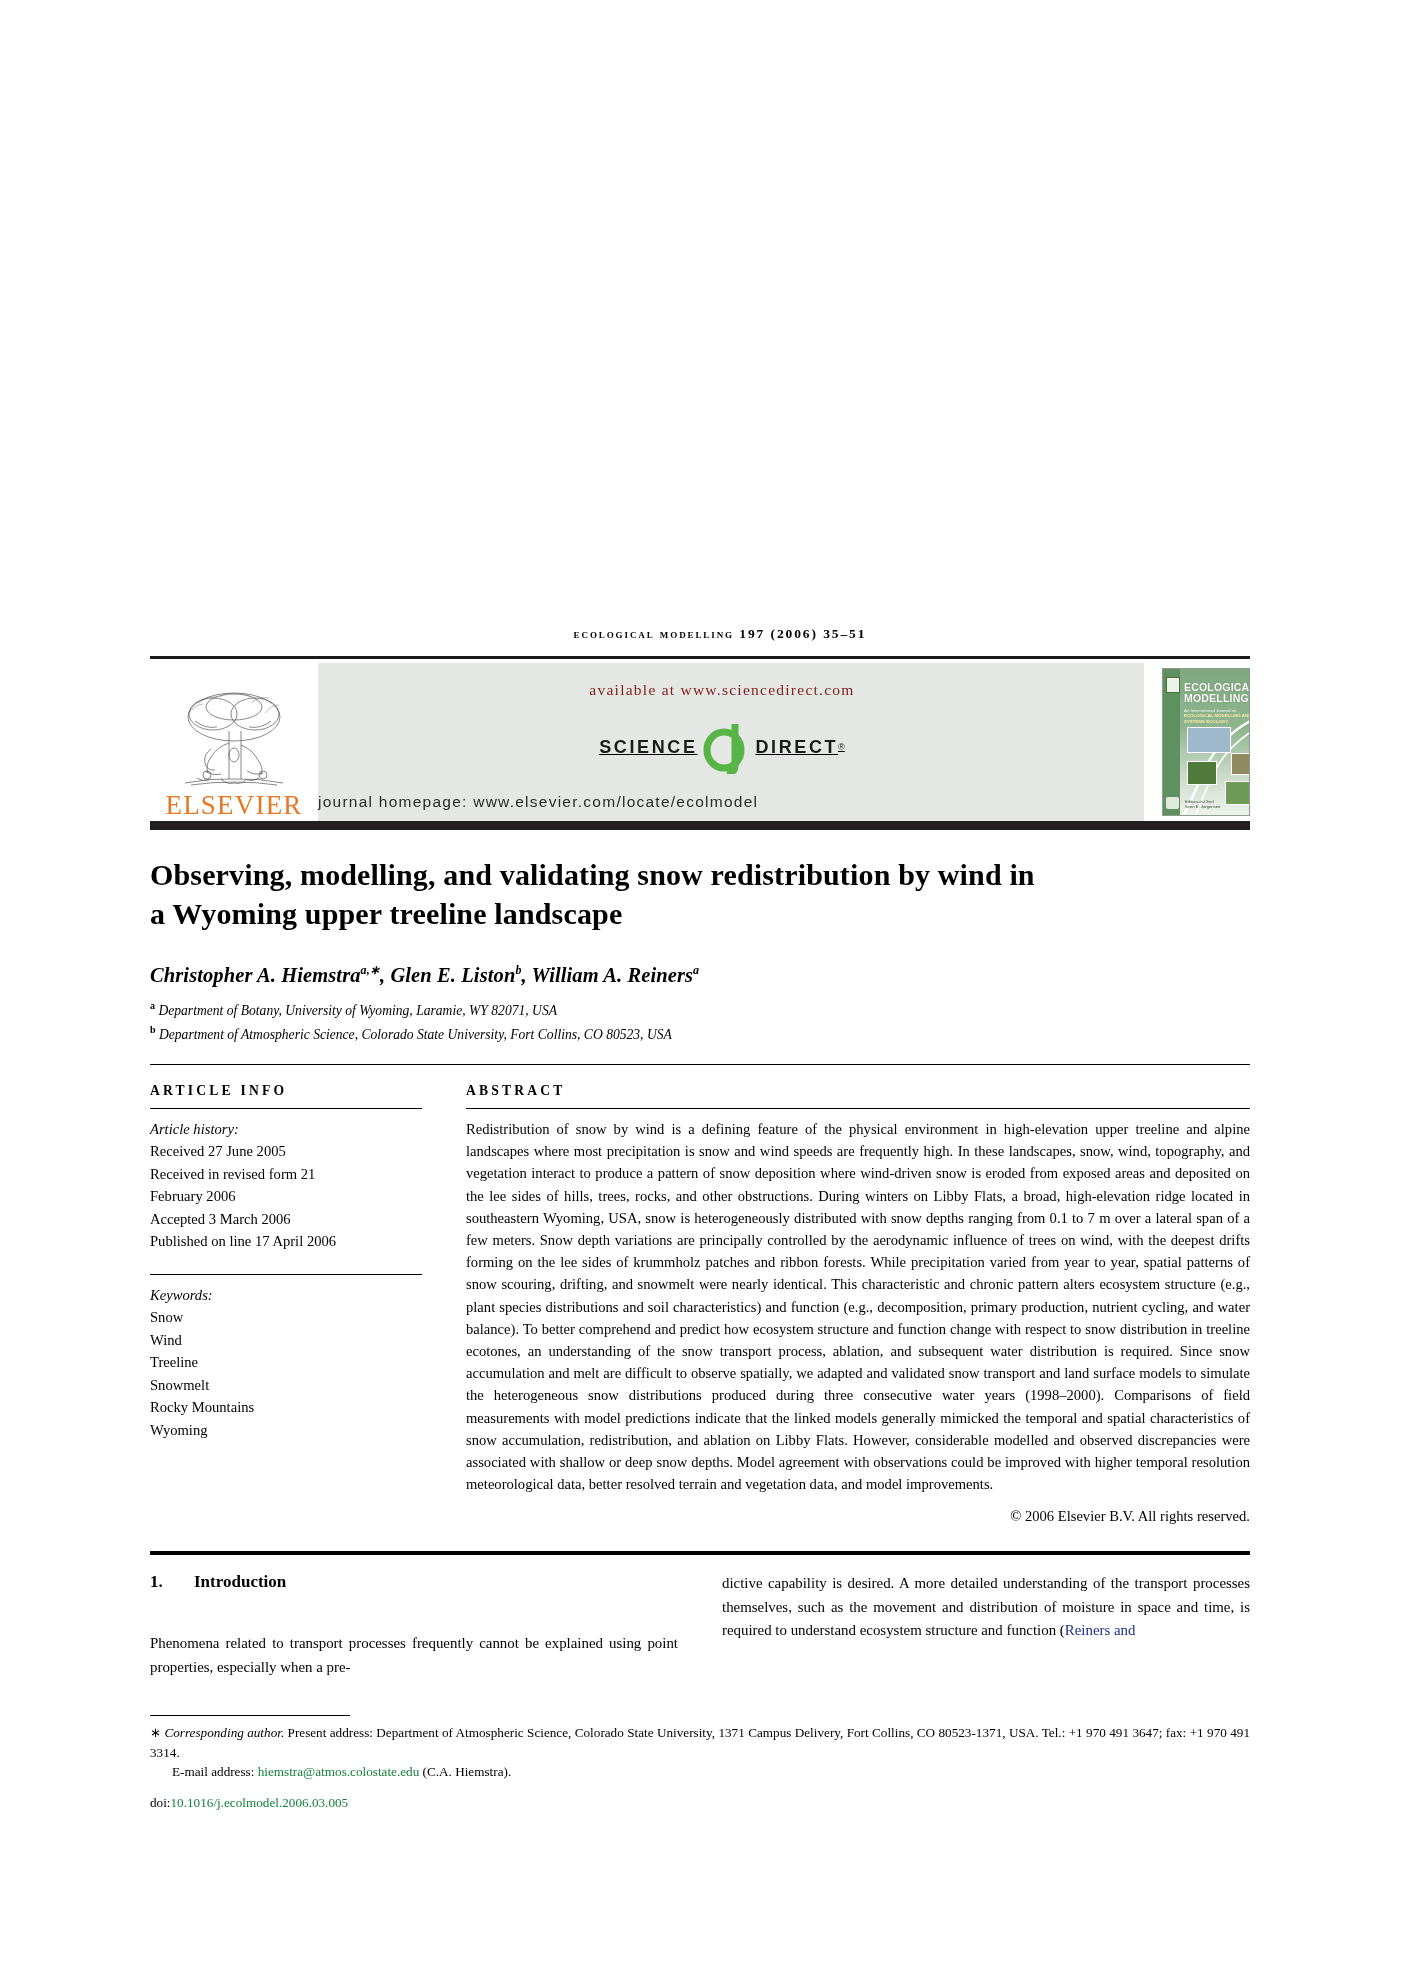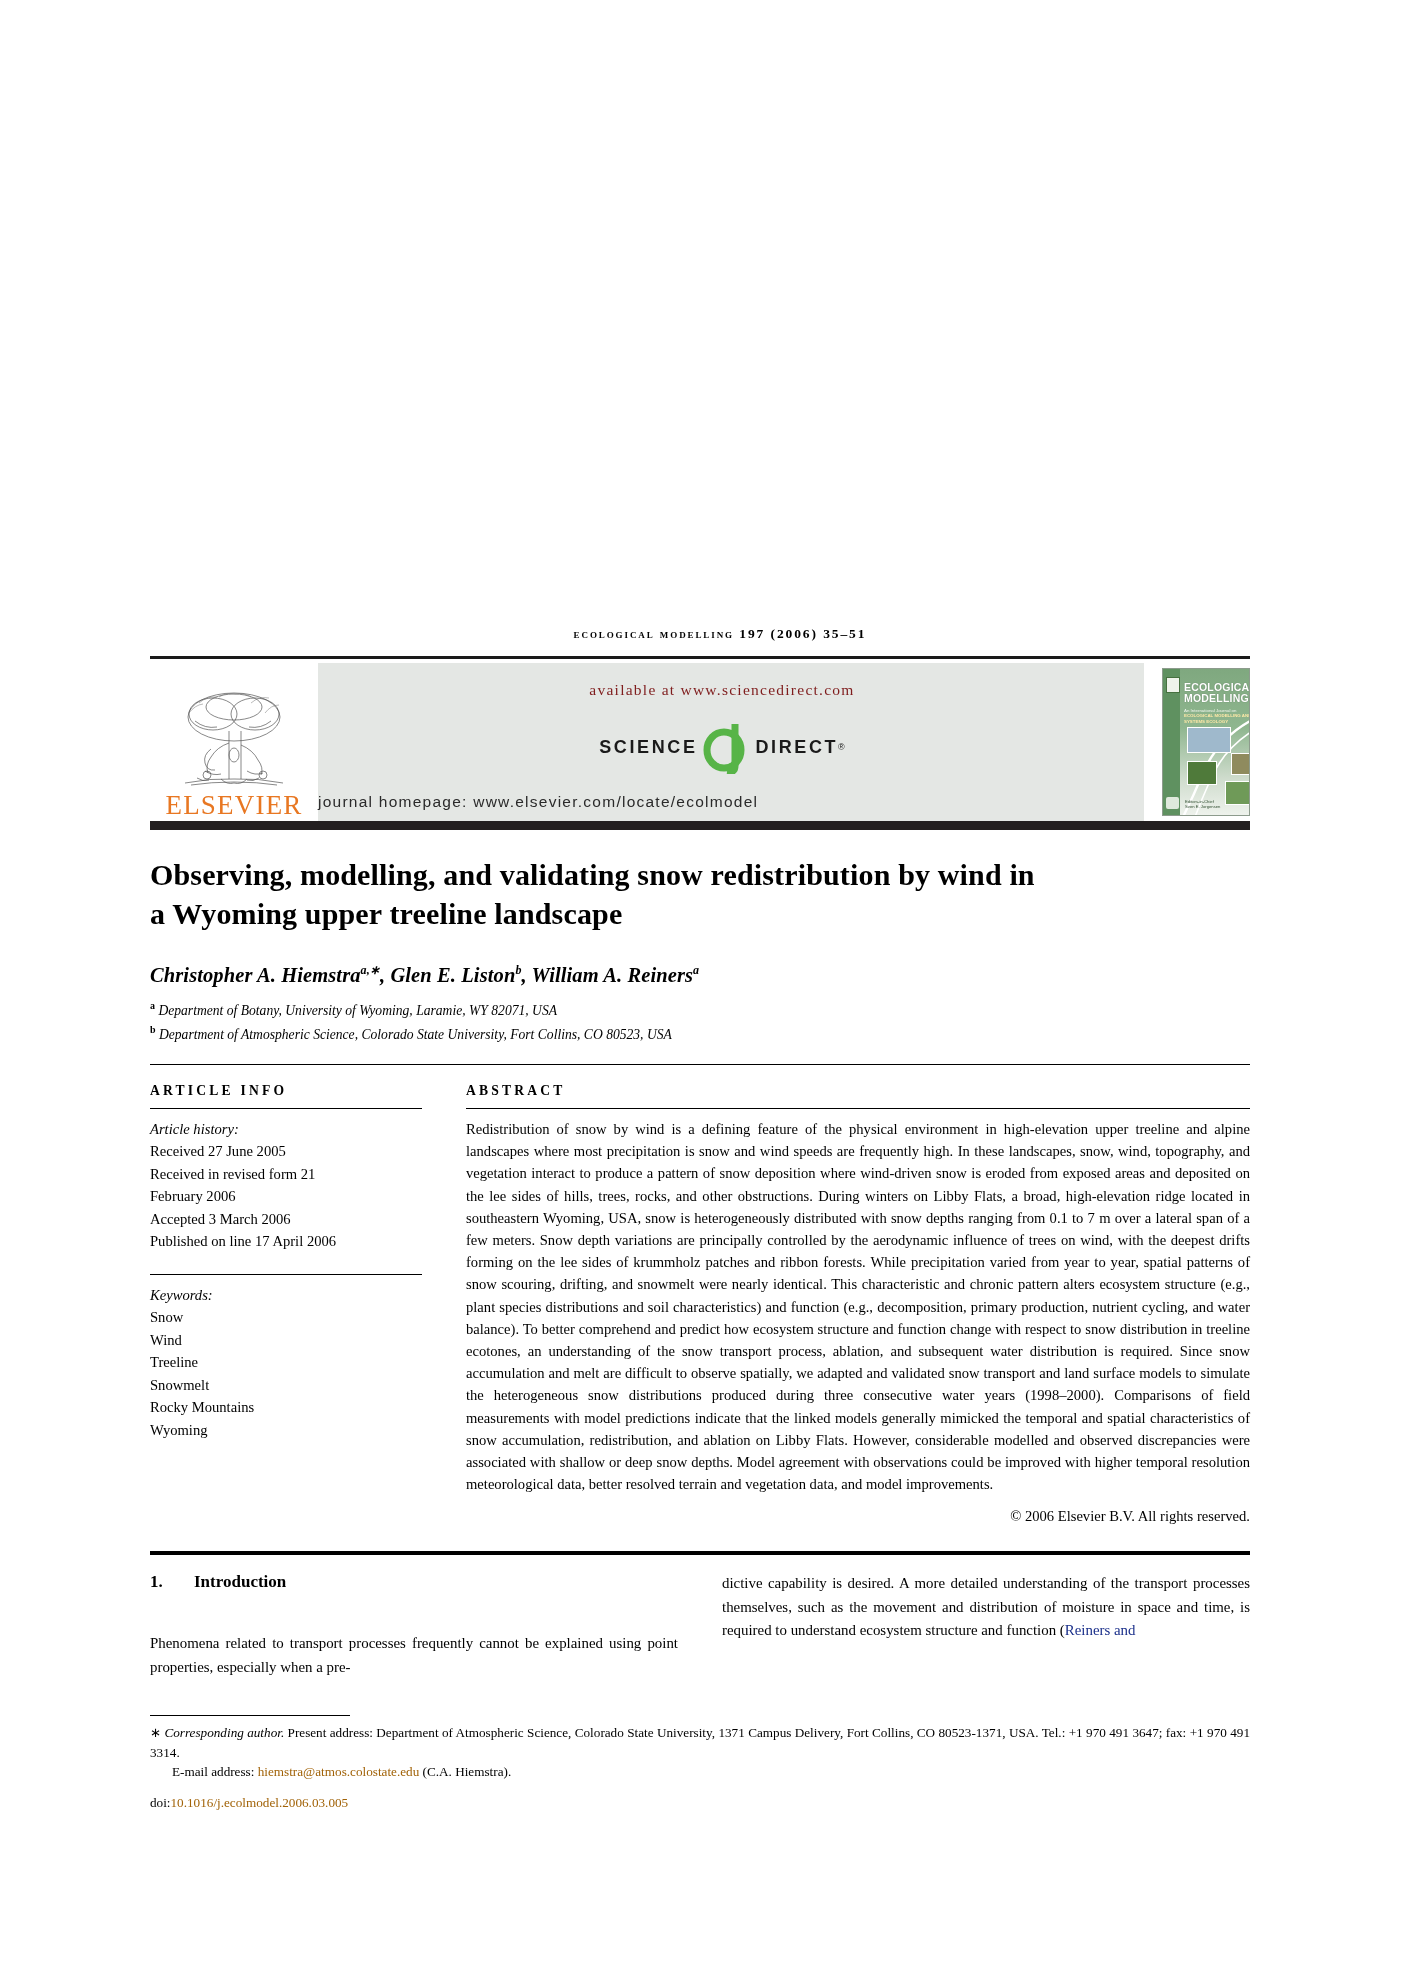--- a/index.html
+++ b/index.html
@@ -95,20 +95,21 @@
     letter-spacing: 1.25px;
     color: #7f1d1d;
   }
   .sd-logo {
     text-align: right;
     display: flex;
     align-items: center;
     justify-content: center;
     height: 54px;
     margin-top: 2px;
+    text-decoration: underline;
   }
   .sd-word {
     font-family: "Liberation Sans", sans-serif;
     font-weight: bold;
     font-size: 18px;
     letter-spacing: 2.6px;
     color: #1a1a1a;
   }
   .sd-d {
     position: relative;
@@ -338,21 +339,21 @@
   .footnotes {
     width: 1100px;
     margin-top: 7px;
     font-family: "Liberation Serif", serif;
     font-size: 13.2px;
     line-height: 19.5px;
     text-align: justify;
   }
   .footnotes .indent { text-indent: 20px; display: block; }
   .fn-italic { font-style: italic; }
-  .link { color: #a16207; }
+  .link { color: #15803d; }
   .issn-block {
     margin-top: 11px;
     font-family: "Liberation Serif", serif;
     font-size: 13.2px;
     line-height: 19.5px;
   }
 </style>
 </head>
 <body>
 

